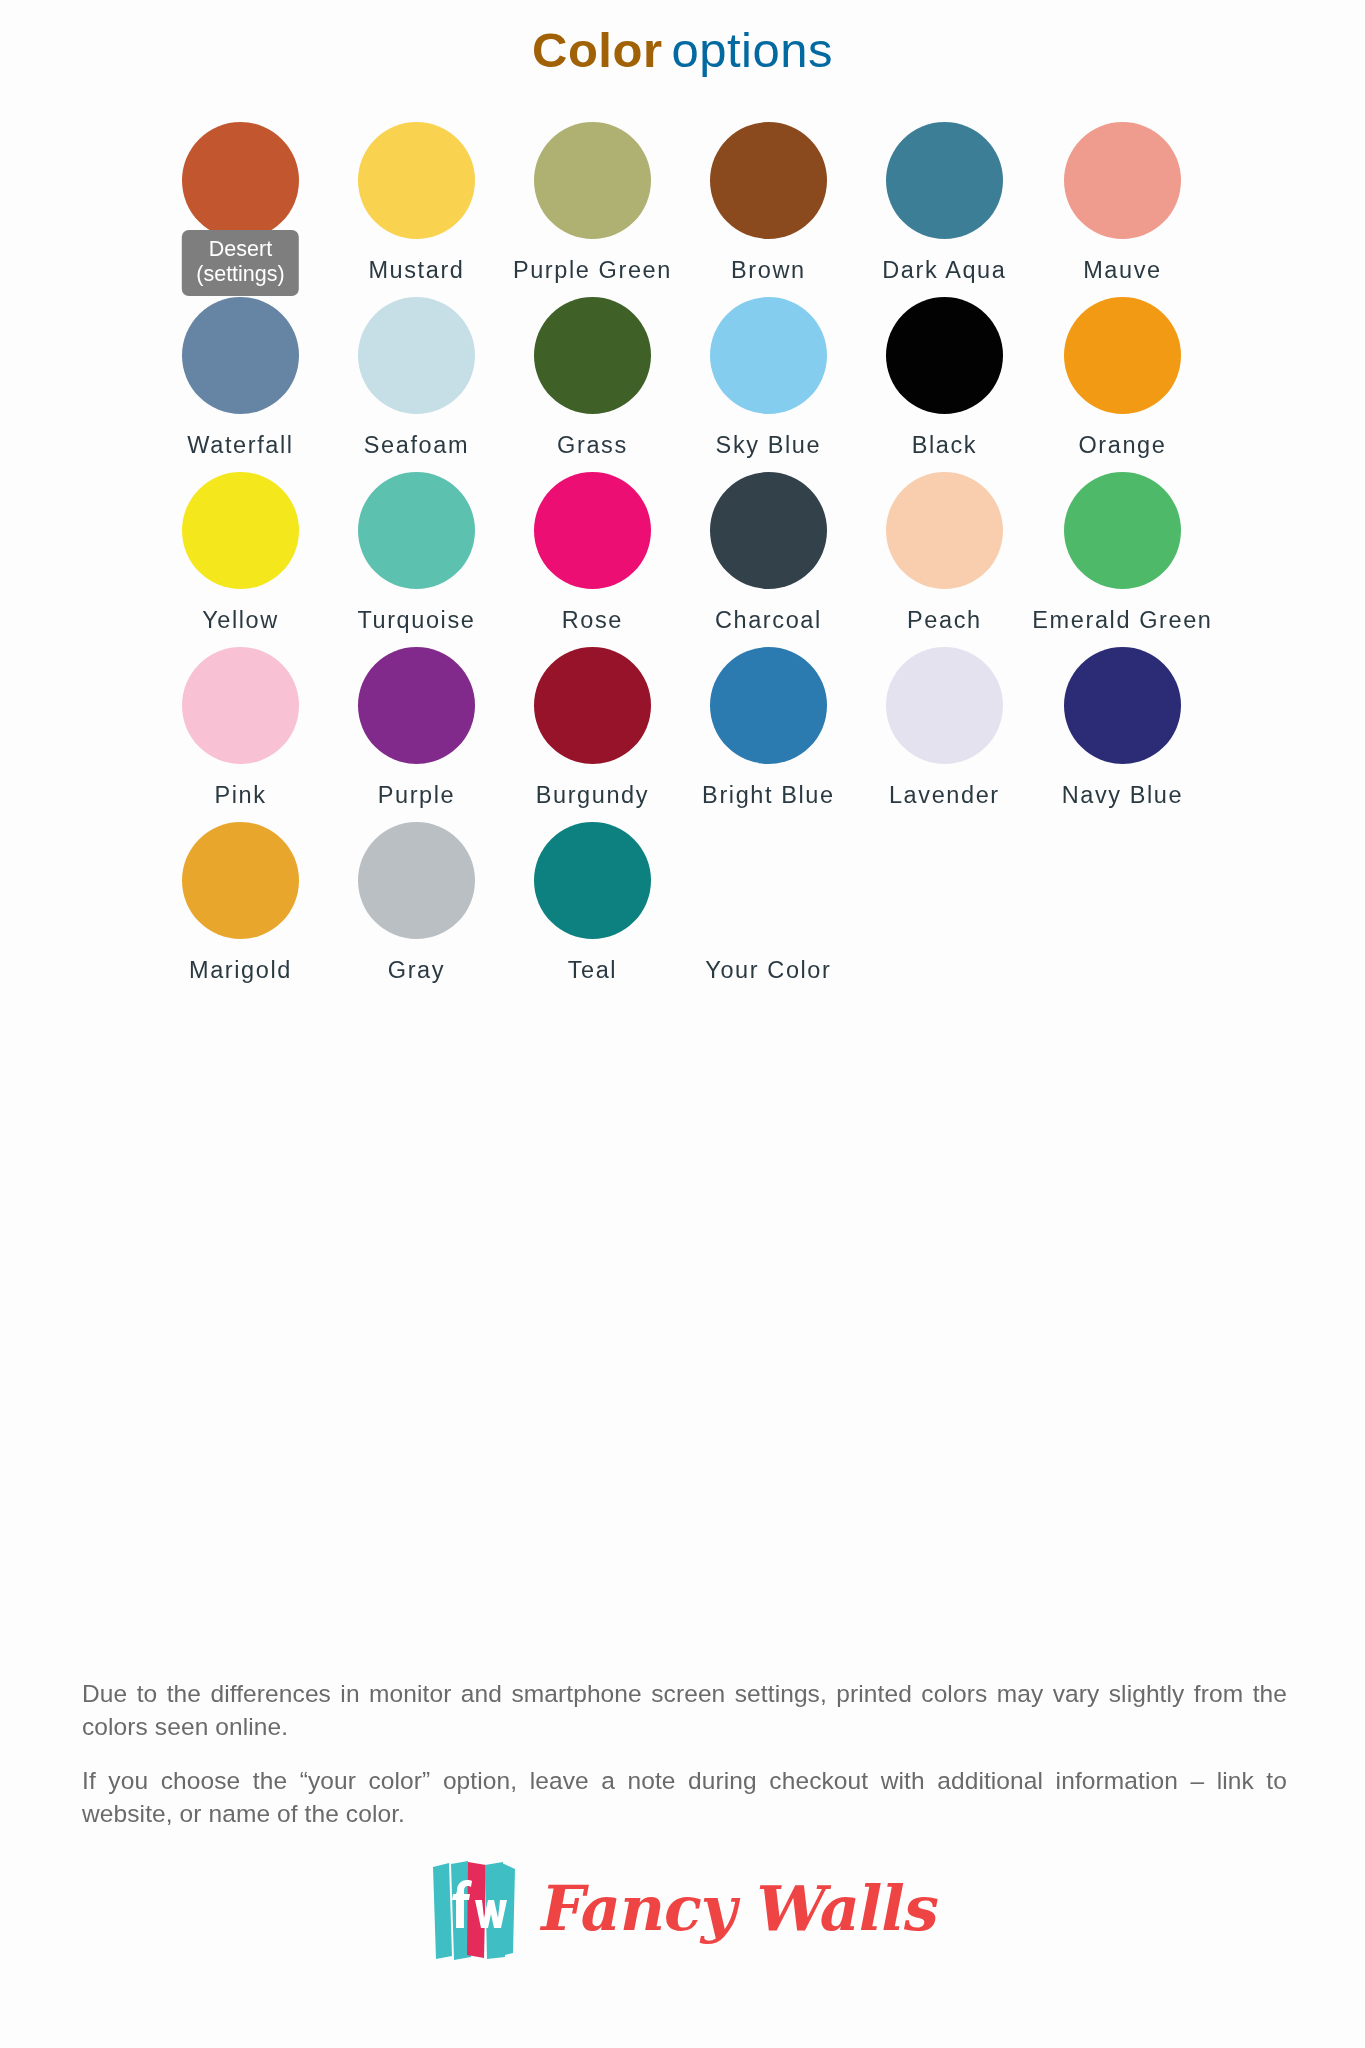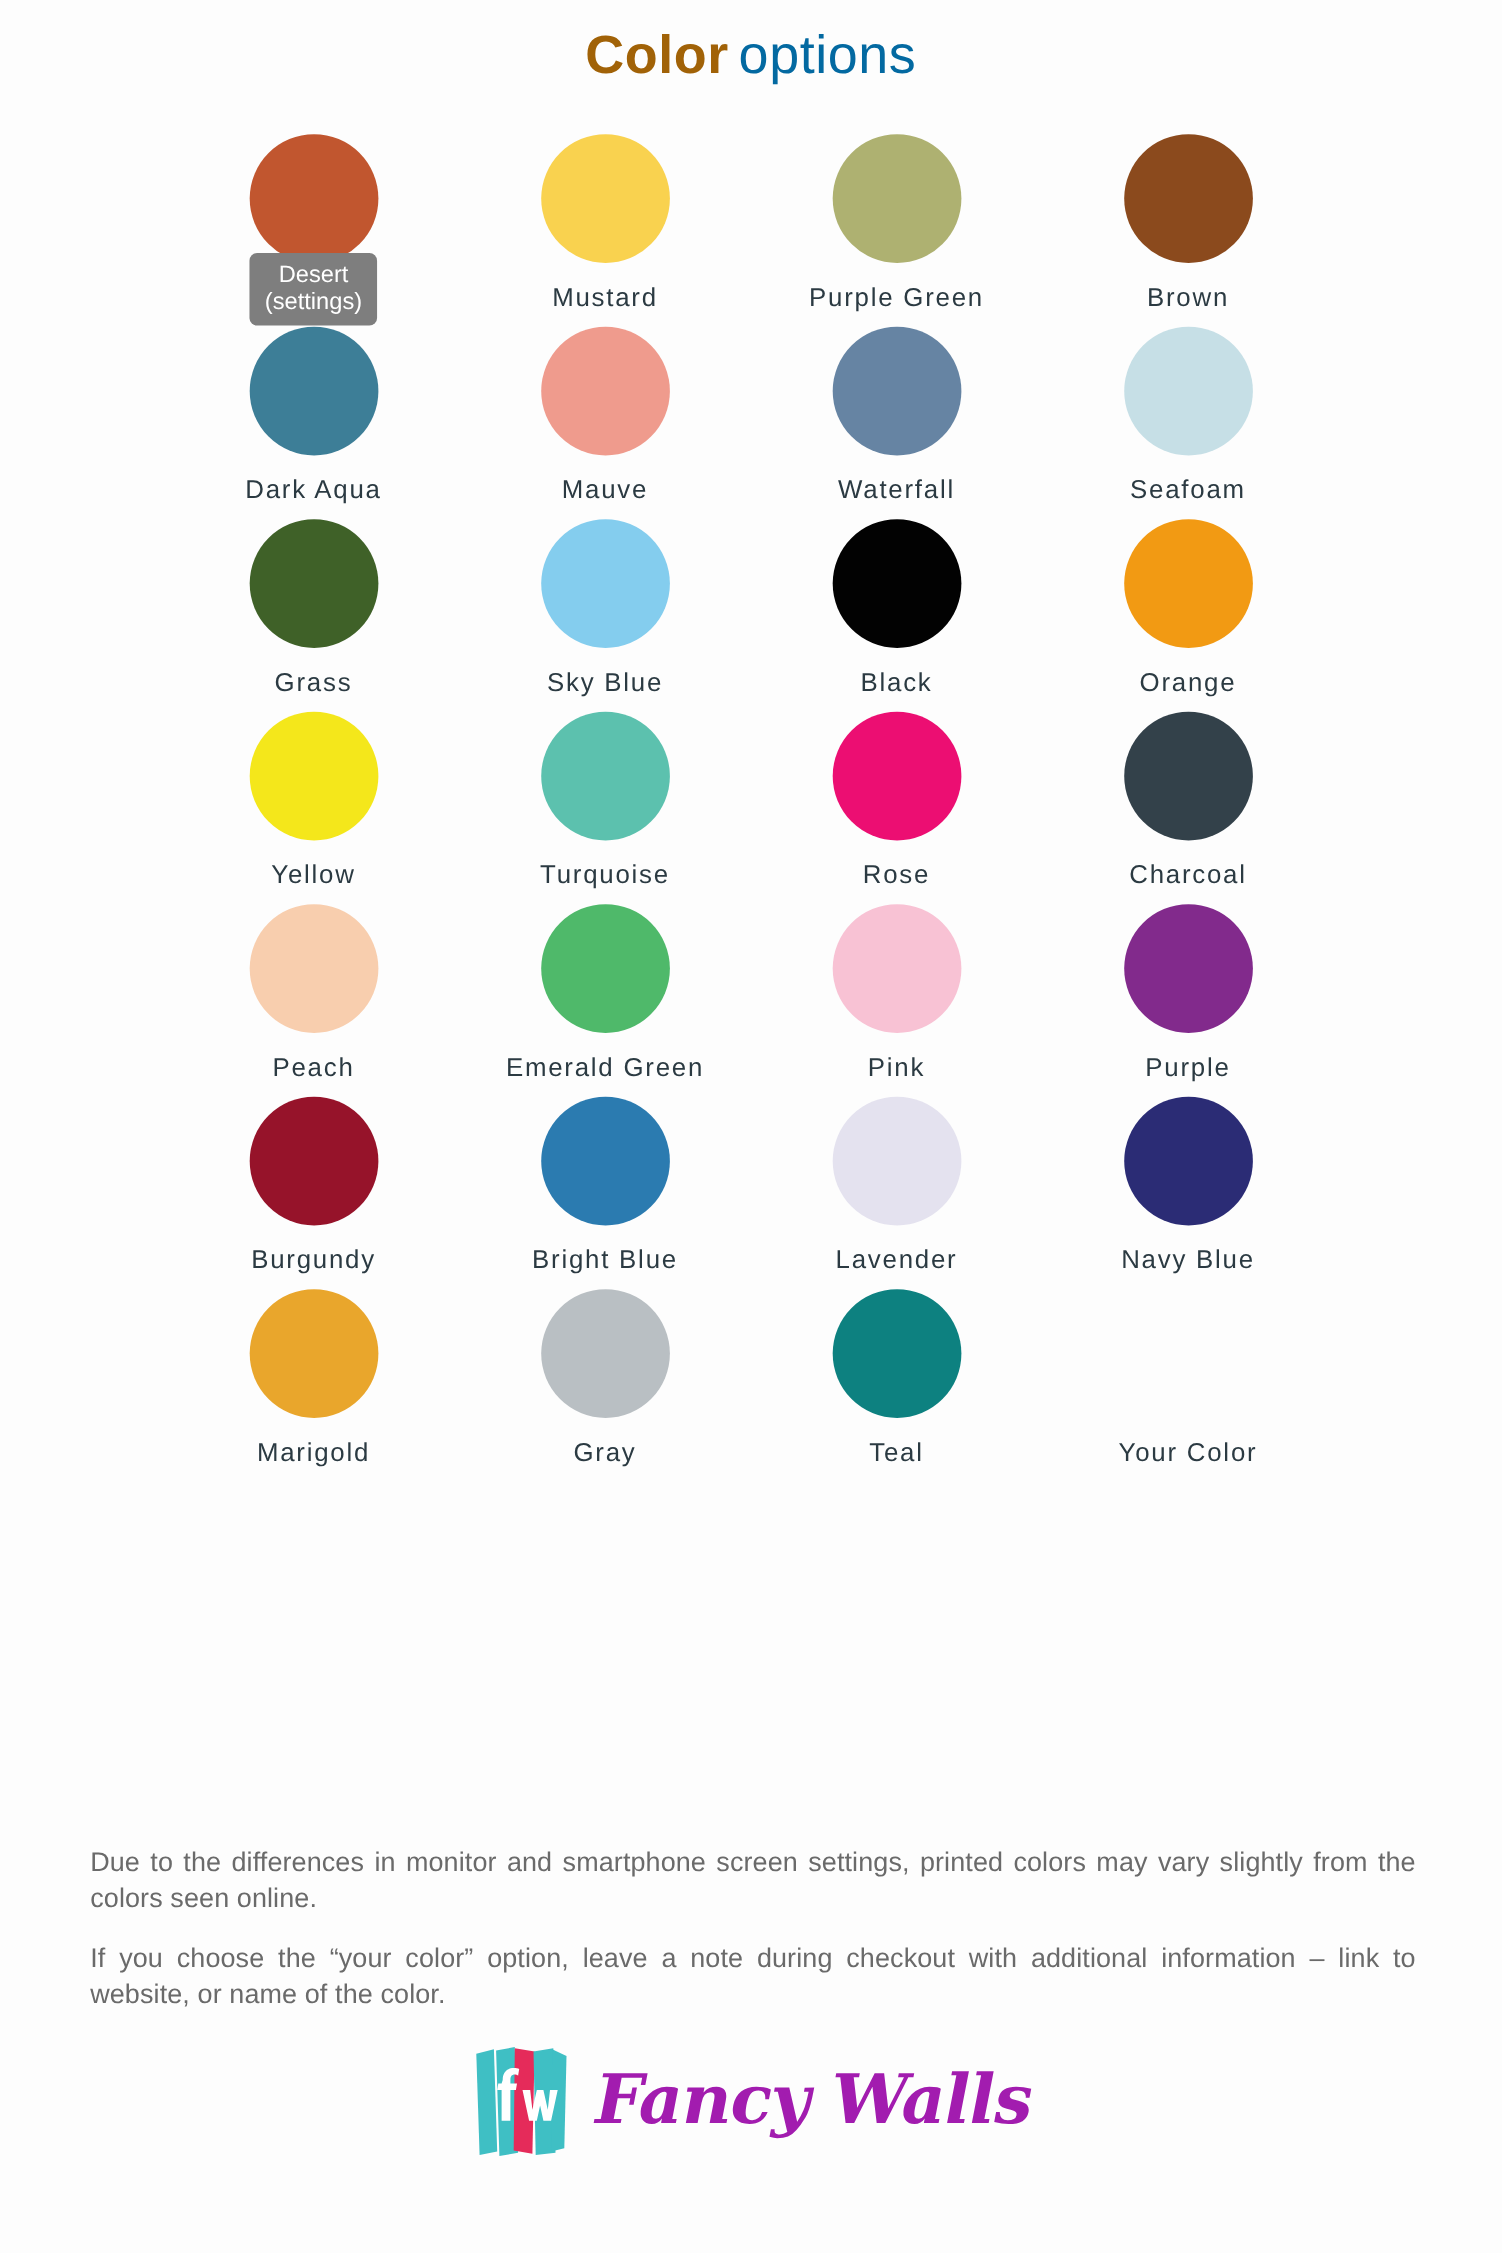--- a/index.html
+++ b/index.html
@@ -35,21 +35,21 @@
     color: #0369a1;
     font-weight: 400;
     margin-left: 9px;
   }
 
   
   .grid {
     margin: 44px auto 0;
     width: 1060px;
     display: grid;
-    grid-template-columns: repeat(4, 1fr);
+    grid-template-columns: repeat(6, 1fr);
     row-gap: 0px;
   }
 
   .cell {
     position: relative;
     height: 175px;
     display: flex;
     flex-direction: column;
     align-items: center;
   }
@@ -121,21 +121,21 @@
     position: relative;
     width: 92px;
     height: 104px;
     flex: 0 0 auto;
   }
   .logo-word {
     font-family: "DejaVu Serif", serif;
     font-style: italic;
     font-weight: 700;
     font-size: 62px;
-    color: #a21caf;
+    color: #ef4444;
     letter-spacing: -1px;
     white-space: nowrap;
     line-height: 1;
   }
 </style>
 </head>
 <body>
 
 <div id="page">
 

